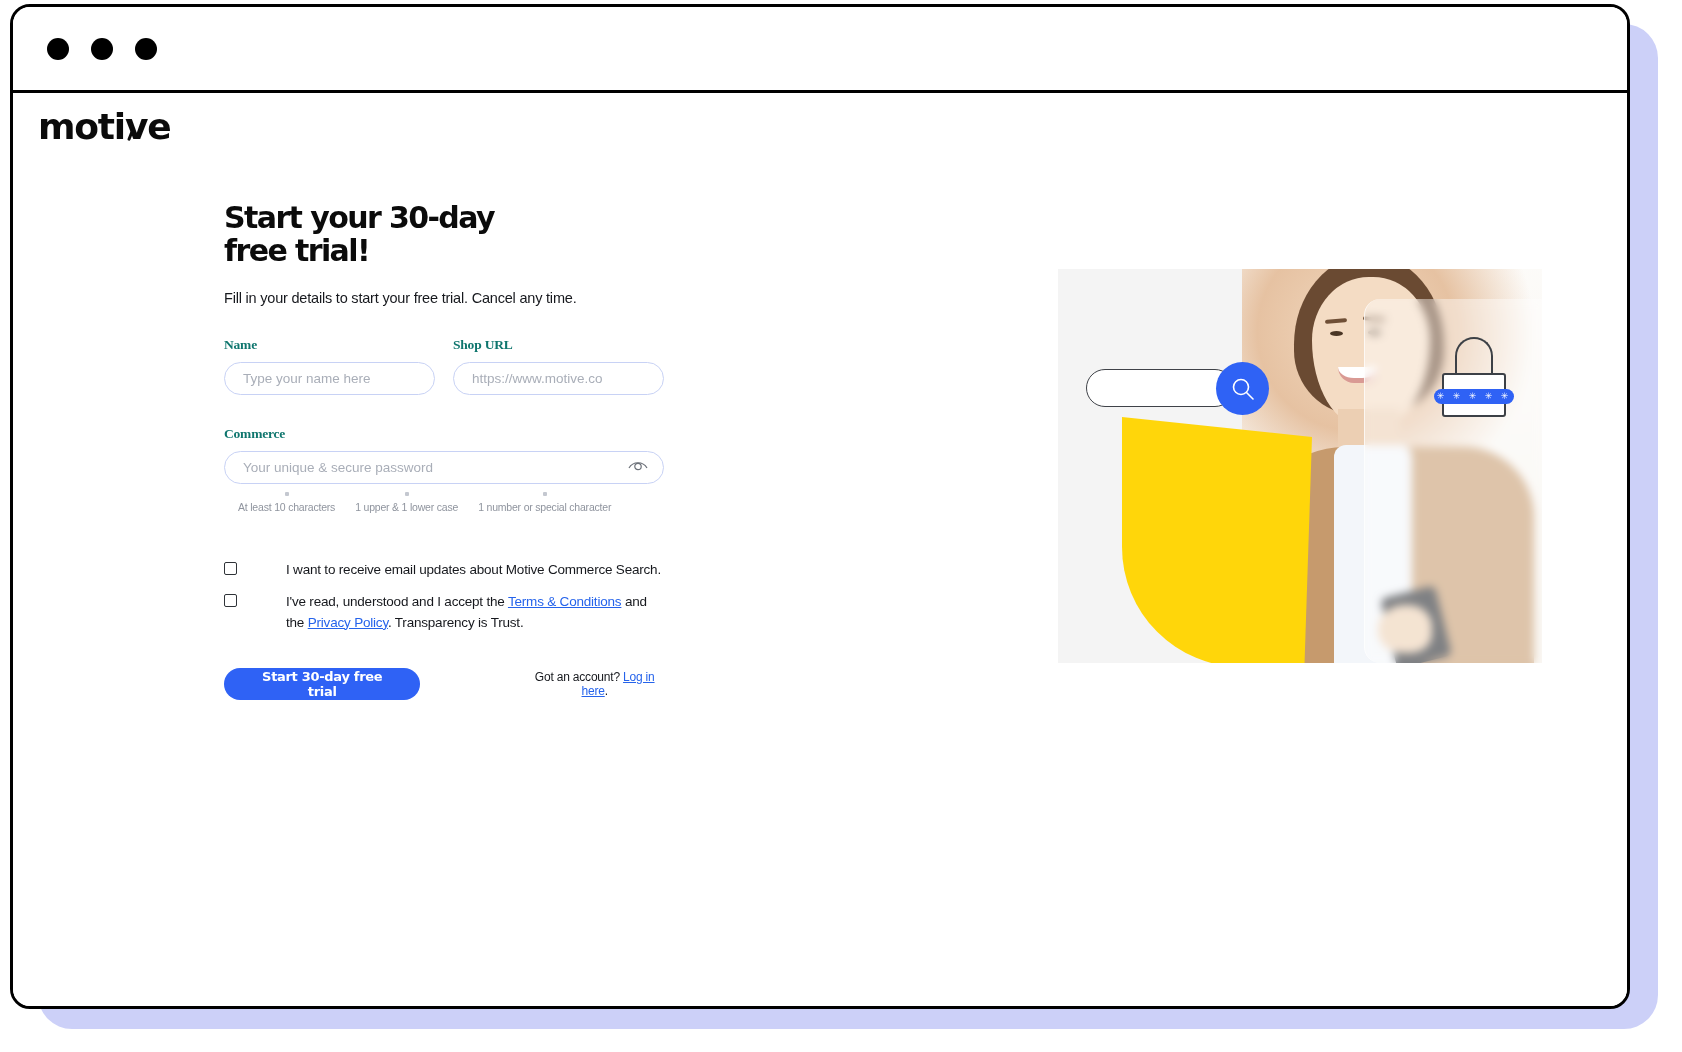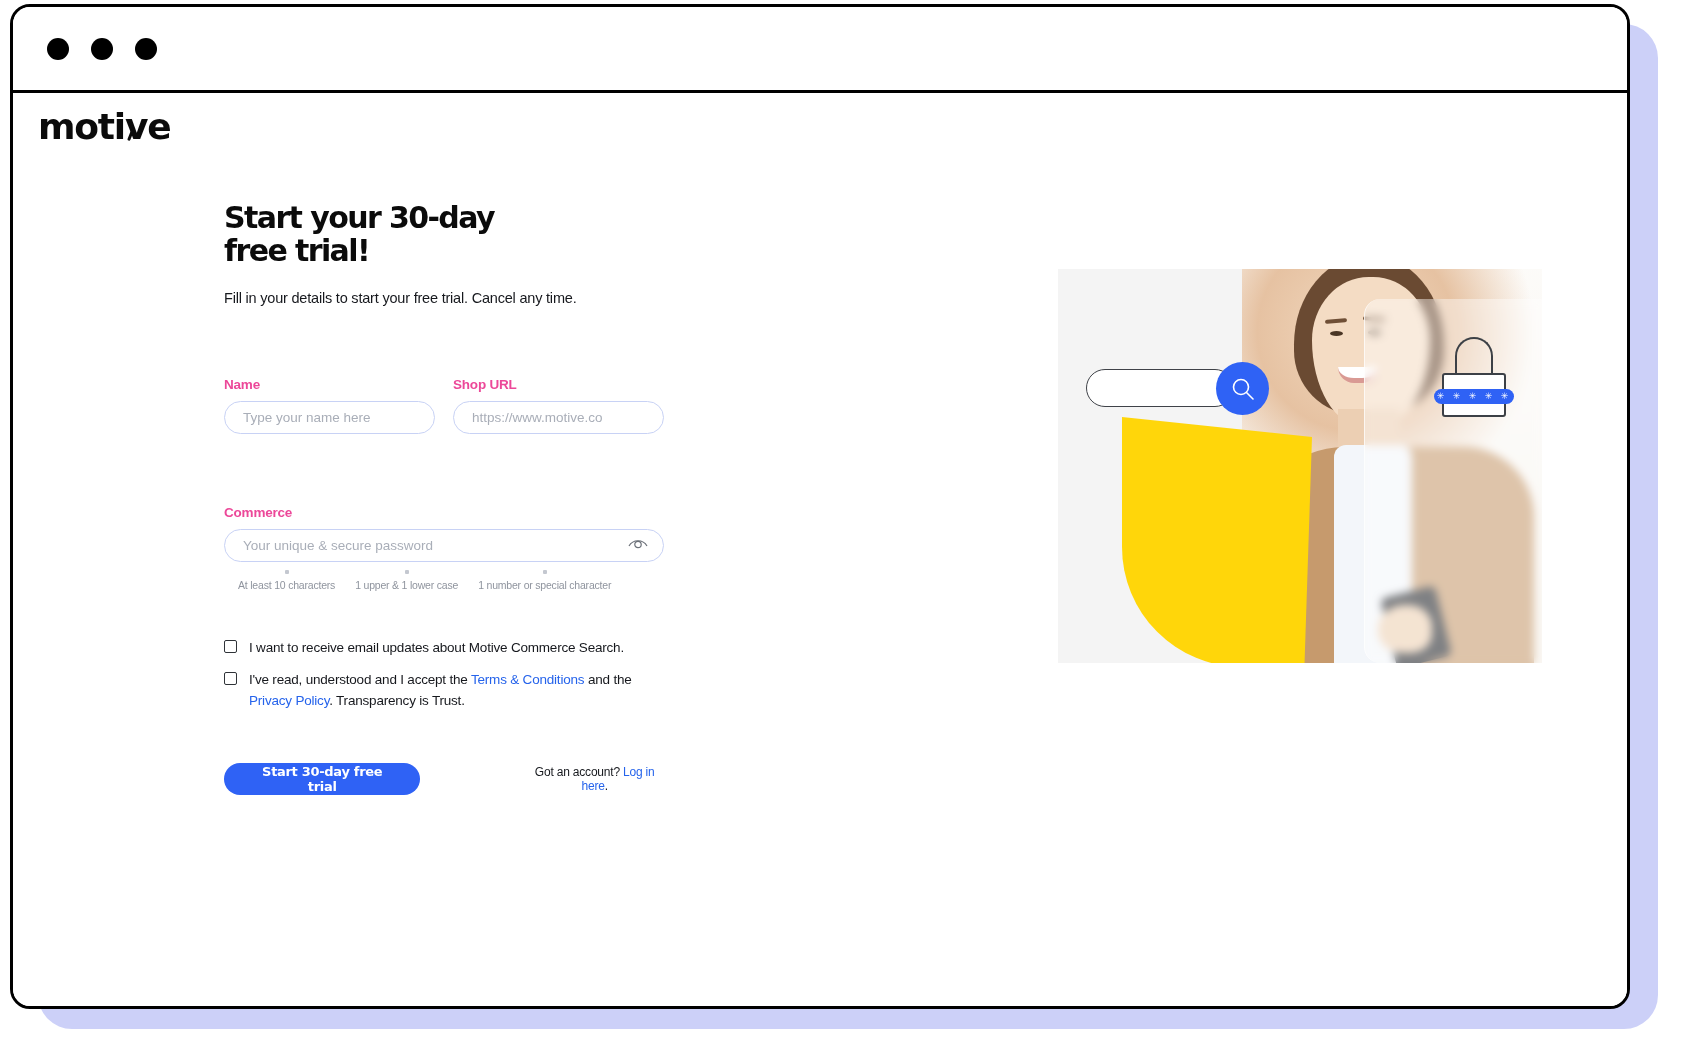--- a/index.html
+++ b/index.html
@@ -109,28 +109,27 @@
     font-size: 14.5px;
     color: #16181d;
     letter-spacing: -0.2px;
   }
 
   .field-row { display: flex; gap: 18px; margin-top: 31px; }
   .field-group { flex: 1; }
   .field-group.full { width: 100%; }
 
   .field-label {
-    font-family: Liberation Sans, sans-serif;
+    font-family: Liberation Serif, serif;
     font-size: 13.5px;
     font-weight: 700;
-    color: #ec4899;
+    color: #0f766e;
     letter-spacing: -0.2px;
     margin-bottom: 9px;
     display: block;
-    margin-top: 40px;
   }
 
   .text-input {
     width: 100%;
     height: 33px;
     border: 1px solid #c8d2f5;
     border-radius: 18px;
     padding: 0 18px;
     font-size: 13.5px;
     color: #16181d;
@@ -188,31 +187,33 @@
     background: #fff;
     flex: none;
     margin-top: 2px;
     cursor: pointer;
   }
   .consent-text {
     font-size: 13.5px;
     line-height: 1.5;
     color: #16181d;
     letter-spacing: -0.2px;
+    margin-left: 37px;
   }
   .inline-link {
     color: #2563eb;
+    text-decoration: underline;
     cursor: pointer;
   }
 
   
   #actions-row {
     display: flex;
     align-items: center;
-    margin-top: 52px;
+    margin-top: 35px;
   }
   #submit-button {
     background: #2f62f5;
     color: #ffffff;
     border: none;
     border-radius: 22px;
     height: 32px;
     padding: 0 27px;
     font-family: "DejaVu Sans", sans-serif;
     font-size: 13px;

